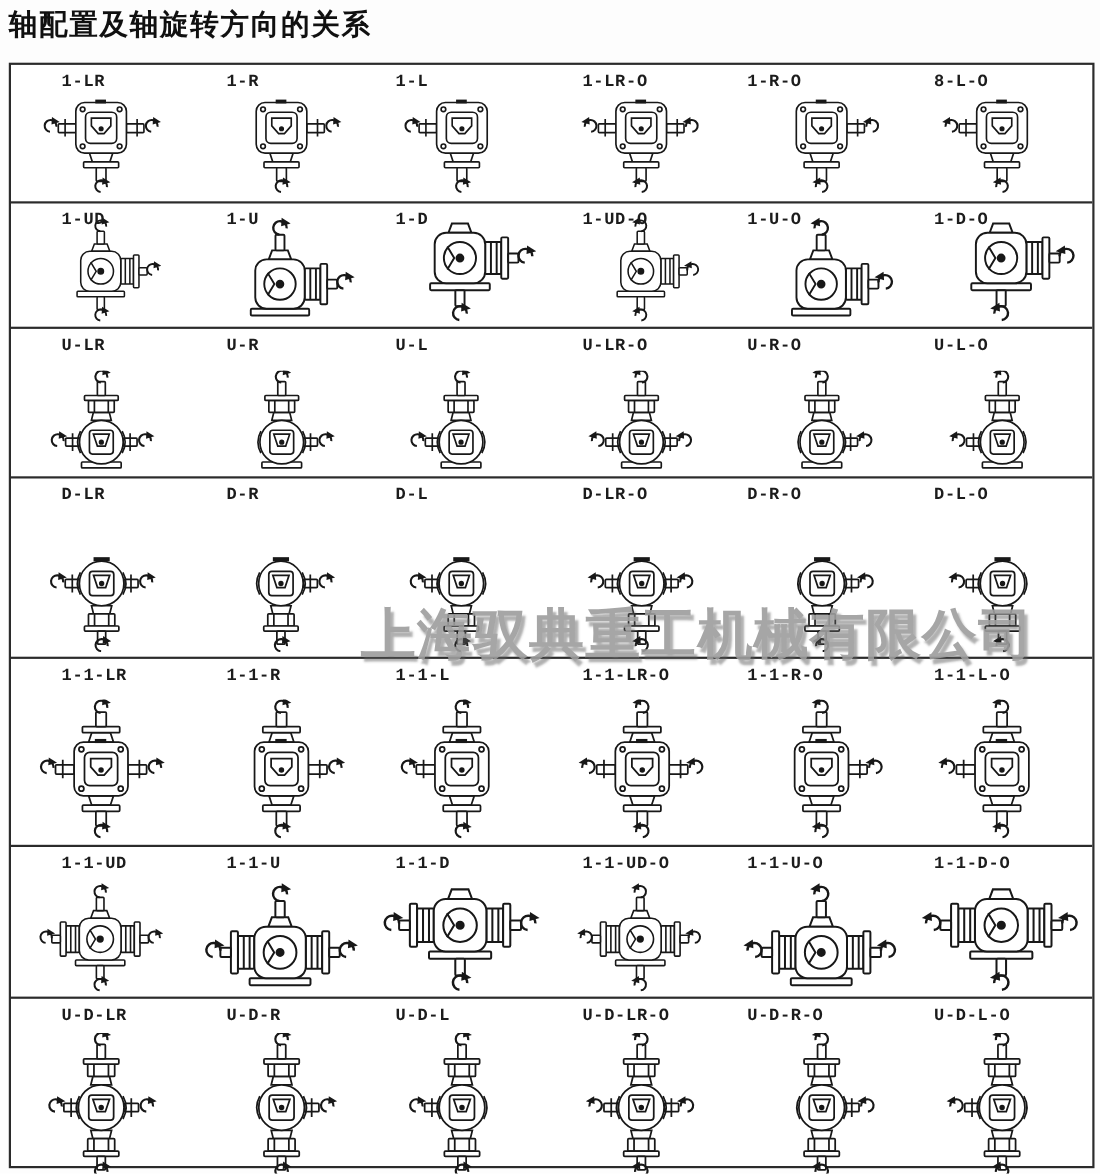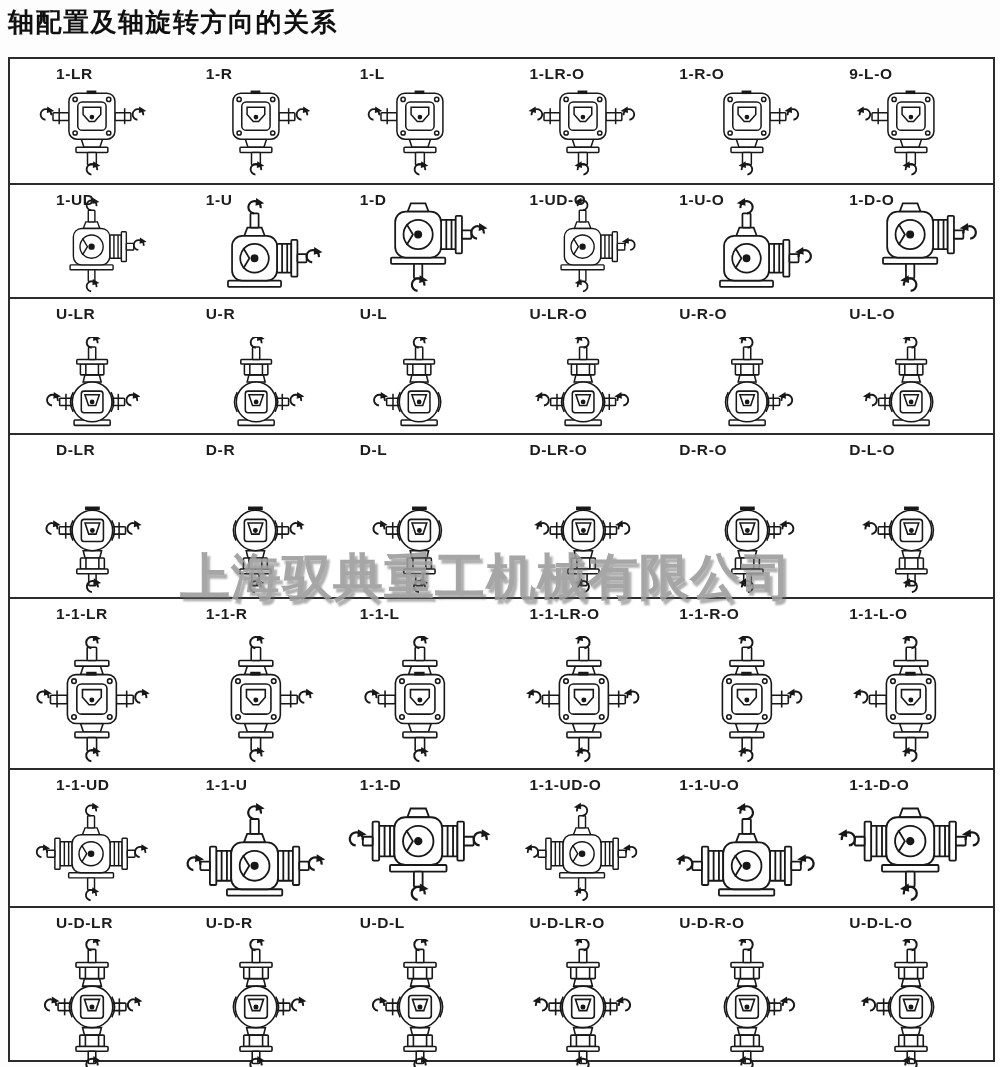--- a/index.html
+++ b/index.html
@@ -6,39 +6,39 @@
   .page{position:relative;width:1000px;height:1067px;background:#fdfdfd;overflow:hidden;
         font-family:"Liberation Sans","DejaVu Sans",sans-serif;color:#161616;}
   .title{position:absolute;top:5px;left:8px;font-size:26px;font-weight:bold;
          letter-spacing:1.5px;color:#101010;}
   .grid{position:absolute;top:57px;left:8px;width:987px;height:1005px;
         border:2px solid #2b2b2b;box-sizing:border-box;background:#fff;}
   .row{display:flex;width:100%;box-sizing:border-box;border-bottom:2px solid #2b2b2b;}
   .row:last-child{border-bottom:none;}
   .r0{height:126px}.r1{height:114px}.r2{height:136px}.r3{height:164px}
   .r4{height:171px}.r5{height:138px}.r6{height:167px}
-  .cell{flex:1 1 0;position:relative;display:flex;justify-content:center;}
+  .cell{flex:1 1 0;position:relative;display:flex;justify-content:center;font-family:Liberation Mono, monospace;}
   .lbl{position:absolute;top:6px;left:30px;font-size:15.5px;font-weight:600;
        letter-spacing:.6px;color:#1c1c1c;white-space:nowrap;}
   .cell:nth-child(1) .lbl{left:46px}
   .cell:nth-child(2) .lbl{left:32px}
   .cell:nth-child(3) .lbl{left:22px}
   .cell:nth-child(4) .lbl{left:28px}
   .cell:nth-child(5) .lbl{left:14px}
   .cell:nth-child(6) .lbl{left:20px}
   .draw{display:flex;align-items:flex-end;justify-content:center;margin-bottom:4px;}
   .draw svg{display:block;}
   .r0 .draw svg{height:92px}
   .r1 .draw svg{height:96px}
   .r2 .draw svg{height:92px}
   .r3 .draw svg{height:92px}
   .r4 .draw svg{height:128px}
   .r5 .draw svg{height:100px}
   .r6 .draw svg{height:132px}
-  .watermark{position:absolute;top:544px;left:16px;width:94%;text-align:center;
+  .watermark{position:absolute;top:544px;left:0;width:94%;text-align:right;
              font-size:50px;font-weight:bold;letter-spacing:1px;color:#9d9d9d;
              text-shadow:3px 4px 2px rgba(95,95,95,.55);opacity:.9;pointer-events:none;
              white-space:nowrap;z-index:5;}
 </style>
 </head>
 <body>
 
 <div class="page">
   <div class="title">轴配置及轴旋转方向的关系</div>
   <div class="grid">
@@ -194,21 +194,21 @@
               <circle cx="51" cy="78" r="2.4" fill="#fff" stroke="#181818" stroke-width="1.7"></circle>
               <circle cx="89" cy="78" r="2.4" fill="#fff" stroke="#181818" stroke-width="1.7"></circle>
               <rect x="54" y="43" width="32" height="32" rx="5" fill="#fff" stroke="#181818" stroke-width="1.7"></rect>
               <path d="M60,49 L80,49 L80,57 L73,65 L67,65 L60,57 Z" fill="#fff" stroke="#181818" stroke-width="1.7"></path>
               <circle cx="70" cy="60" r="1.8" fill="#181818" stroke="#181818" stroke-width="1.7"></circle>
               <rect x="64" y="30" width="11" height="4" fill="#181818"></rect>
             </svg>
           </div>
         </div>
         <div class="cell">
-          <div class="lbl">9-L-O</div>
+          <div class="lbl">8-L-O</div>
           <div class="draw">
             <svg viewBox="0 26 140 104" xmlns="http://www.w3.org/2000/svg">
               <path d="M58,85 L82,85 L79,94 L61,94 Z" fill="#fff" stroke="#181818" stroke-width="1.7"></path>
               <rect x="52" y="94" width="36" height="6" rx="1" fill="#fff" stroke="#181818" stroke-width="1.7"></rect>
               <rect x="65" y="100" width="10" height="14" rx="1" fill="#fff" stroke="#181818" stroke-width="1.7"></rect>
               <g transform="translate(70,119) scale(-1,1)">
                 <circle r="6" fill="none" stroke="#181818" stroke-width="2.1" stroke-dasharray="28 10" transform="rotate(95)"></circle>
                 <polygon points="1.5,-9 9.5,-4 1,-1.5" fill="#181818"></polygon>
               </g>
               <rect x="26" y="55" width="18" height="9" rx="1" fill="#fff" stroke="#181818" stroke-width="1.7"></rect>

